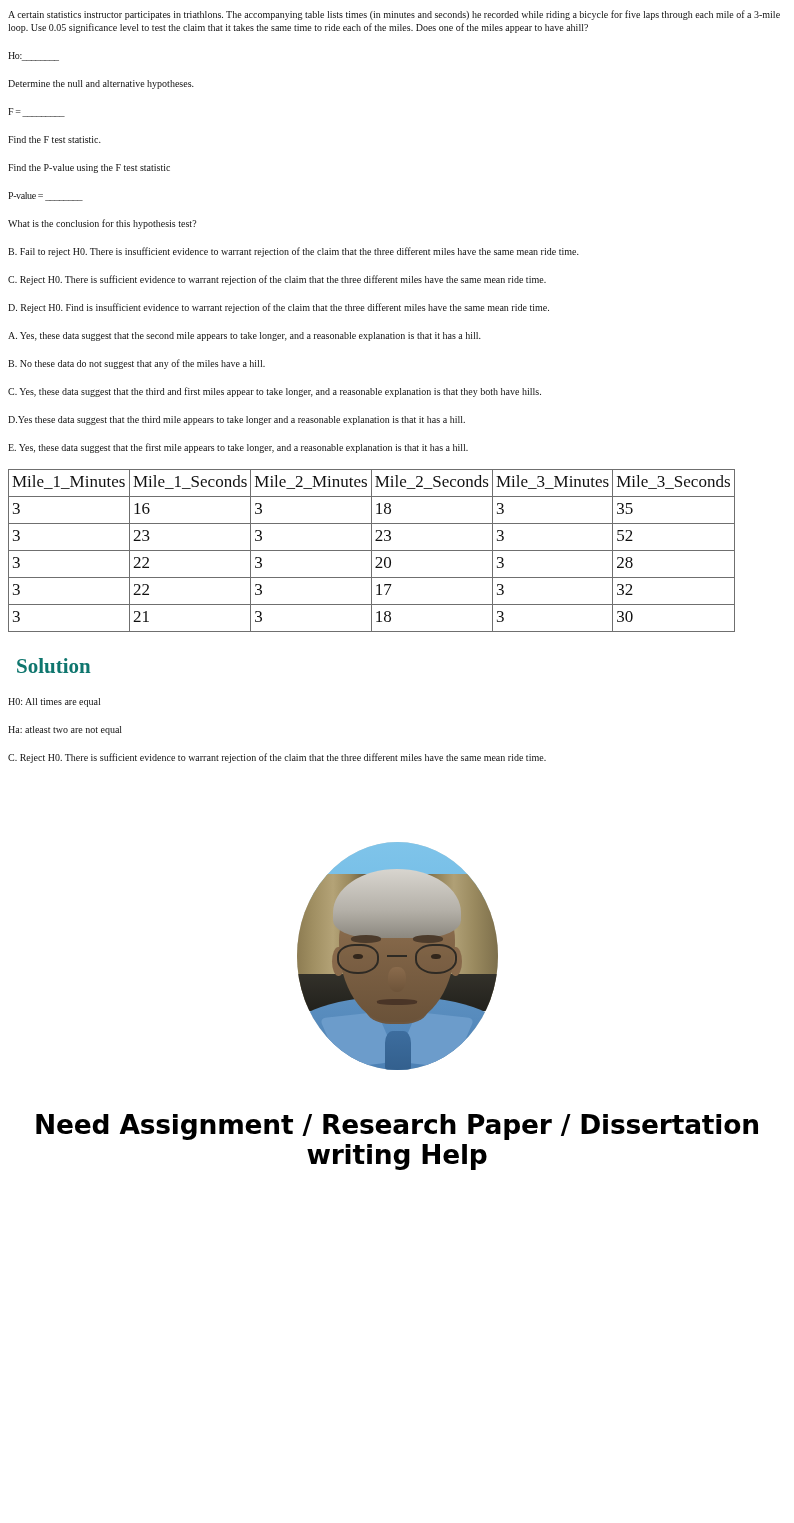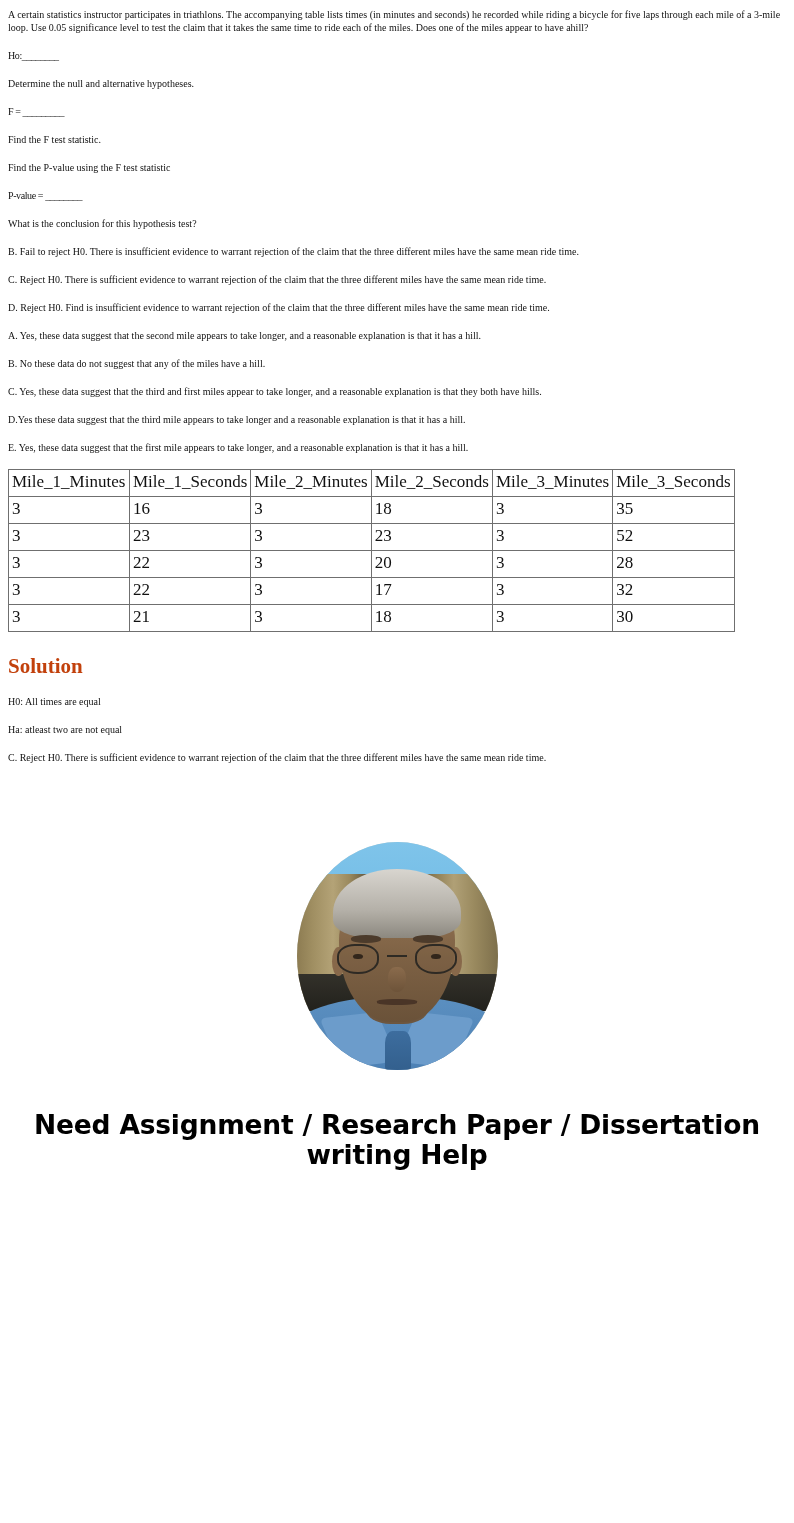--- a/index.html
+++ b/index.html
@@ -29,22 +29,22 @@
     color: #111111;
     text-align: left;
   }
   .bold-q {
     font-weight: normal;
   }
   h2.section-title {
     font-size: 21px;
     font-weight: bold;
     line-height: 1.2;
-    margin: 22px 0 16px 0;
-    color: #c2410c;
+    margin: 22px 0 16px 8px;
+    color: #0f766e;
   }
   .blank {
     letter-spacing: -0.4px;
   }
 
   
   .data-table {
     border-collapse: collapse;
     border-spacing: 0;
     margin: 6px 0 6px 0;

